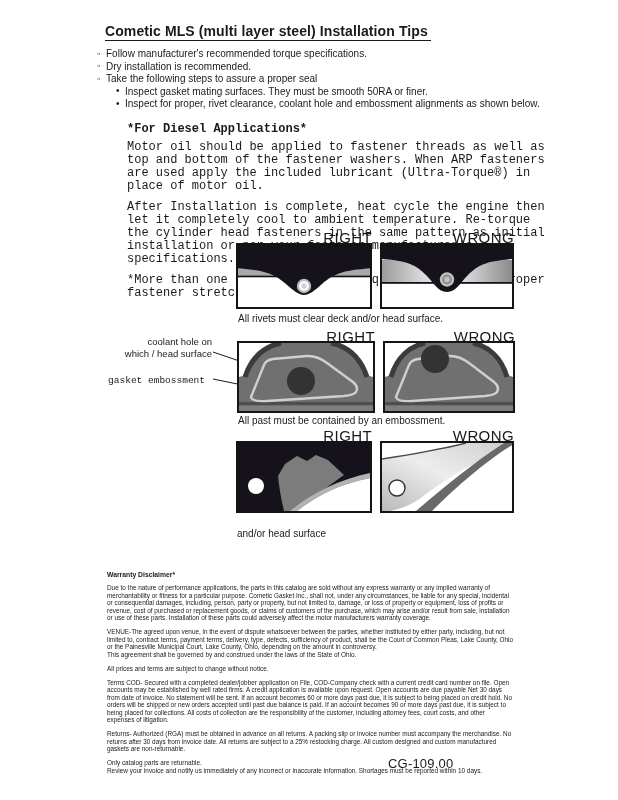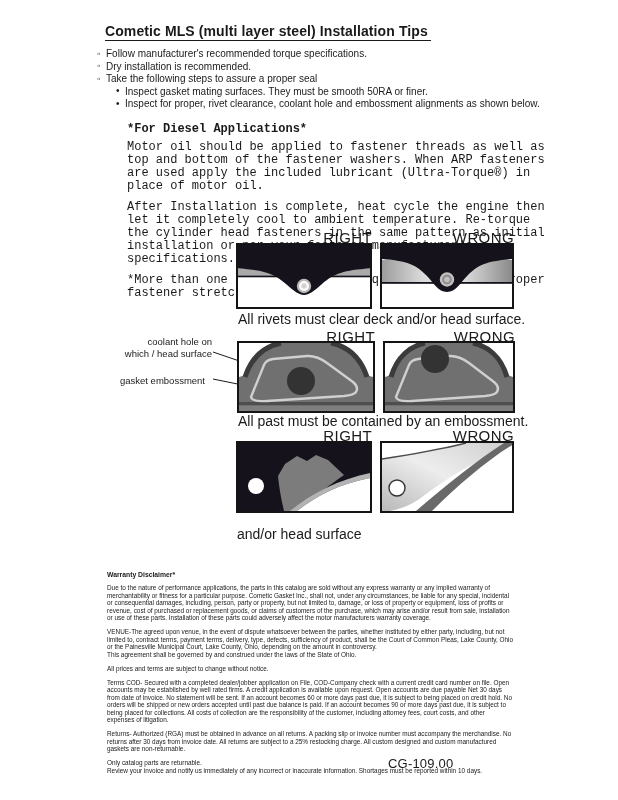--- a/index.html
+++ b/index.html
@@ -17,21 +17,21 @@
   .blt,.sblt{position:relative;font-size:10px;line-height:12.6px;padding-left:9px;}
   .blt::before{content:"◦";position:absolute;left:0;top:-0.5px;font-size:10px;}
   .sblt{margin-left:19px;}
   .sblt::before{content:"•";position:absolute;left:0;top:-0.5px;font-size:10px;}
   .diesel{margin:11px 0 0 30px;width:424px;font-family:Liberation Mono, monospace;}
   .diesel-h{font-size:12px;font-weight:bold;margin:0 0 5px 0;}
   .diesel p{font-size:12px;line-height:13px;margin:0 0 8px 0;}
   
   .rw-label{position:absolute;font-size:15px;letter-spacing:.4px;text-align:right;}
   .panel{position:absolute;border:2px solid #141414;background:#fff;line-height:0;}
-  .caption{position:absolute;font-size:14px;line-height:12.5px;}
+  .caption{position:absolute;font-size:10px;line-height:12.5px;}
   .ptr-label{position:absolute;font-size:9.5px;line-height:11.5px;text-align:right;}
   .leader{position:absolute;}
   
   .fineprint{position:absolute;left:107px;top:571px;width:406px;}
   .fineprint h2{font-size:6.8px;margin:0 0 6px 0;}
   .fineprint p{font-size:6.4px;line-height:7.5px;margin:0 0 6.5px 0;white-space:pre-line;}
   .pageno{position:absolute;left:388px;top:756px;font-size:13px;letter-spacing:.2px;}
 </style>
 </head>
 <body>
@@ -95,21 +95,21 @@
 
   <div class="caption" style="left:238px;top:313px;">All rivets must clear deck and/or head surface.</div>
 
   <div class="rw-label" style="left:237px;top:328px;width:138px;">RIGHT</div>
   <div class="rw-label" style="left:383px;top:328px;width:132px;">WRONG</div>
 
   <div class="ptr-label" style="left:100px;top:336px;width:112px;">
     <span>coolant hole on</span><br>
     <span>which / head surface</span>
   </div>
-  <div class="ptr-label" style="left:92px;top:375px;width:113px;">gasket embossment</div>
+  <div class="ptr-label" style="left:92px;top:375px;width:113px;font-family:Liberation Mono, monospace;">gasket embossment</div>
 
   <svg class="leader" style="left:213px;top:346px;" width="92" height="48" viewBox="0 0 92 48">
     <line x1="0" y1="6" x2="88" y2="36" stroke="#1a1a1a" stroke-width="1"></line>
     <line x1="0" y1="33" x2="49" y2="43" stroke="#1a1a1a" stroke-width="1"></line>
   </svg>
 
   <div class="panel" style="left:237px;top:341px;width:134px;height:68px;">
     <svg width="134" height="68" viewBox="0 0 134 68">
       <rect width="134" height="68" fill="#707070"></rect>
       <path d="M0,0 H40 C26,3 13,13 7,32 L0,34 Z" fill="#ffffff"></path>

